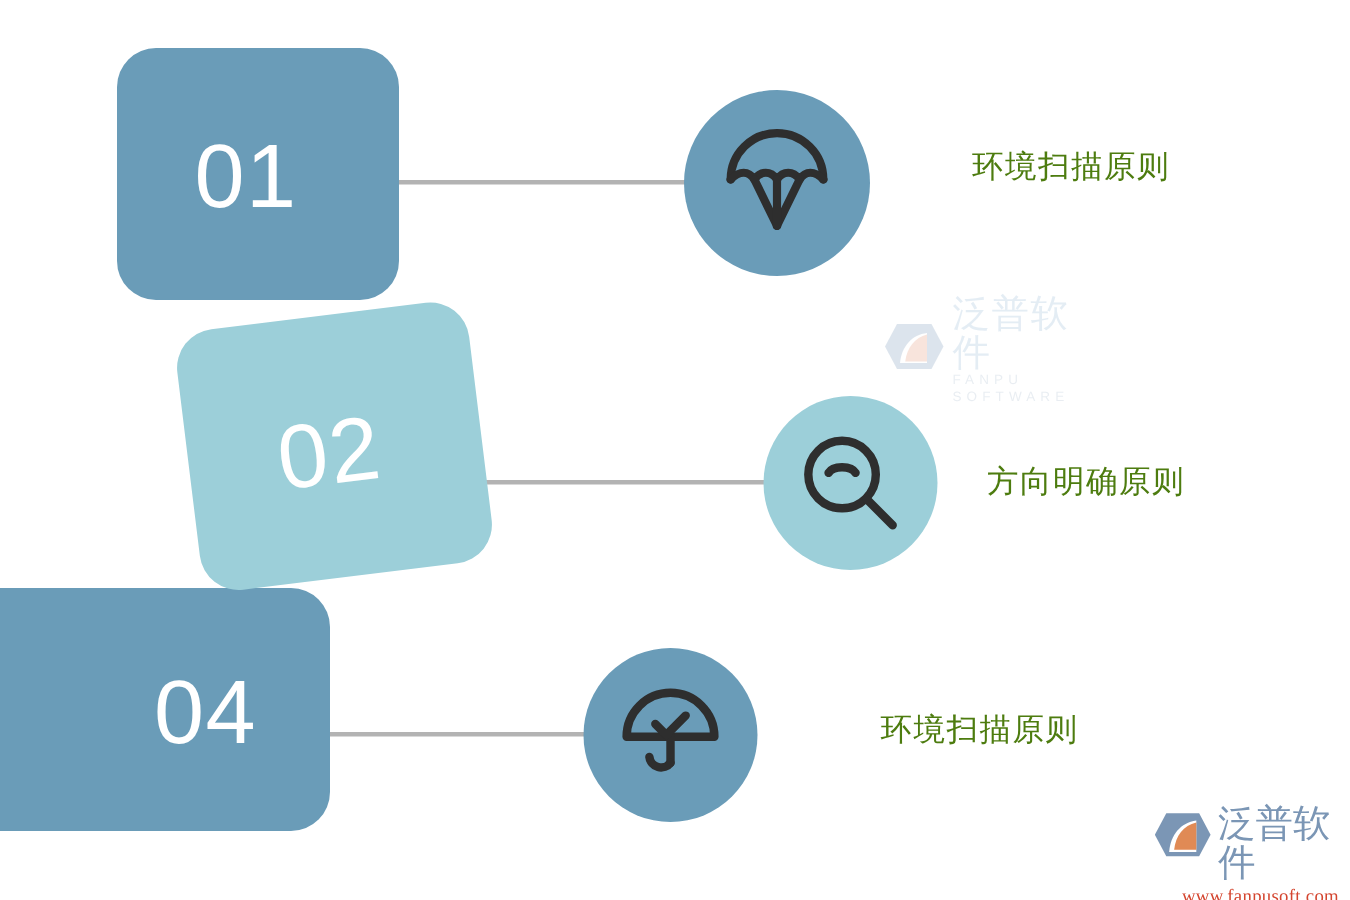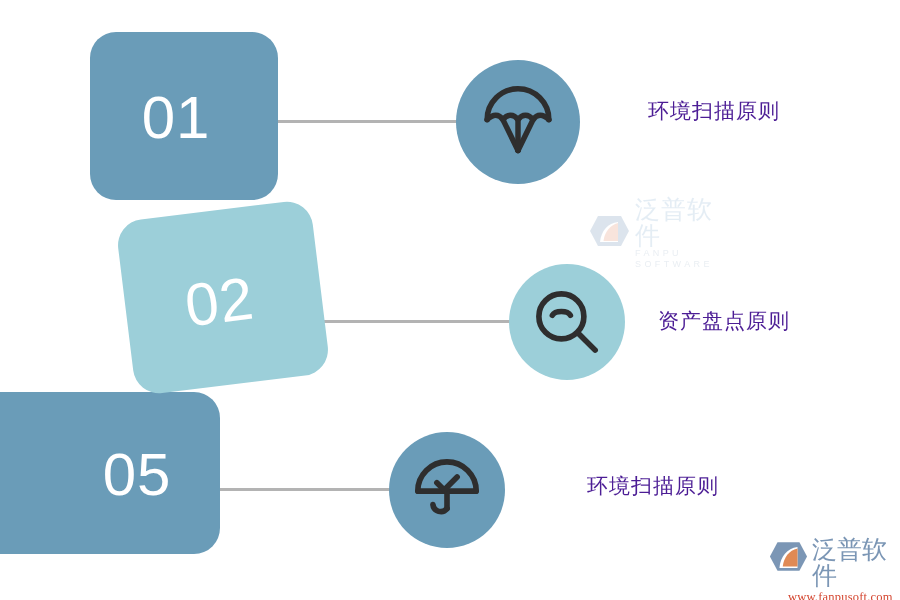--- a/index.html
+++ b/index.html
@@ -32,21 +32,21 @@
   .num-card .num {
     color: #ffffff;
     font-size: 60px;
     font-weight: 400;
     letter-spacing: 1px;
     line-height: 1;
     user-select: none;
   }
 
   #card-01 {
-    left: 90px;
+    left: 78px;
     top: 32px;
     width: 188px;
     height: 168px;
     background: #6a9cb8;
     z-index: 3;
   }
   #card-01 .num { transform: translate(-8px, 2px); }
 
   #card-02 {
     left: 125px;
@@ -99,21 +99,21 @@
   }
   #icon-circle-03 {
     left: 389px; top: 432px; width: 116px; height: 116px;
     background: #6a9cb8;
   }
   .icon-circle svg { display: block; }
 
   
   .step-label {
     position: absolute;
-    color: #4c1d95;
+    color: #4d7c0f;
     font-size: 21px;
     font-weight: 400;
     letter-spacing: 1px;
     white-space: nowrap;
     z-index: 6;
     user-select: none;
   }
   #label-01 { left: 648px; top: 97px; }
   #label-02 { left: 658px; top: 307px; }
   #label-03 { left: 587px; top: 472px; }
@@ -184,21 +184,21 @@
 
   <div class="num-card" id="card-01">
     <span class="num">01</span>
   </div>
 
   <div class="num-card" id="card-02">
     <span class="num">02</span>
   </div>
 
   <div class="num-card" id="card-03">
-    <span class="num">05</span>
+    <span class="num">04</span>
   </div>
 
   <div class="icon-circle" id="icon-circle-01">
     <span>
       <svg width="76" height="76" viewBox="0 0 64 64" fill="none" stroke="#2e2e2e" stroke-width="4.6" stroke-linecap="round" stroke-linejoin="round">
         <path d="M6 30 A26 26 0 0 1 58 30"></path>
         <path d="M6 30 C11 25 16 25 19.3 30 C23 25 28.5 25 32 30 C35.5 25 41 25 44.7 30 C48 25 53 25 58 30"></path>
         <path d="M19.3 30 L32 56"></path>
         <path d="M44.7 30 L32 56"></path>
         <path d="M32 30 L32 56"></path>
@@ -221,21 +221,21 @@
       <svg width="72" height="72" viewBox="0 0 64 64" fill="none" stroke="#2e2e2e" stroke-width="5" stroke-linecap="round" stroke-linejoin="round">
         <path d="M6 33 A26 26 0 0 1 58 33 Z"></path>
         <path d="M32 33 L32 48.5"></path>
         <path d="M32 48.5 A7 7 0 0 1 19.5 45"></path>
         <path d="M23 25.5 L29.5 32 L41 20.5"></path>
       </svg>
     </span>
   </div>
 
   <div class="step-label" id="label-01">环境扫描原则</div>
-  <div class="step-label" id="label-02">资产盘点原则</div>
+  <div class="step-label" id="label-02">方向明确原则</div>
   <div class="step-label" id="label-03">环境扫描原则</div>
 
   <div id="watermark-center">
     <span class="wm-mark">
       <svg width="42" height="36" viewBox="0 0 42 36">
         <path d="M10 3 L33 3 L41 18 L33 33 L10 33 L2 18 Z" fill="#8fa9c4"></path>
         <path d="M30 9 C20 10 13 18 12 29 L30 29 Z" fill="#ffffff"></path>
         <path d="M30 10 C22 12 16.5 19 15.5 28 L30 28 Z" fill="#e9a98f"></path>
       </svg>
     </span>

